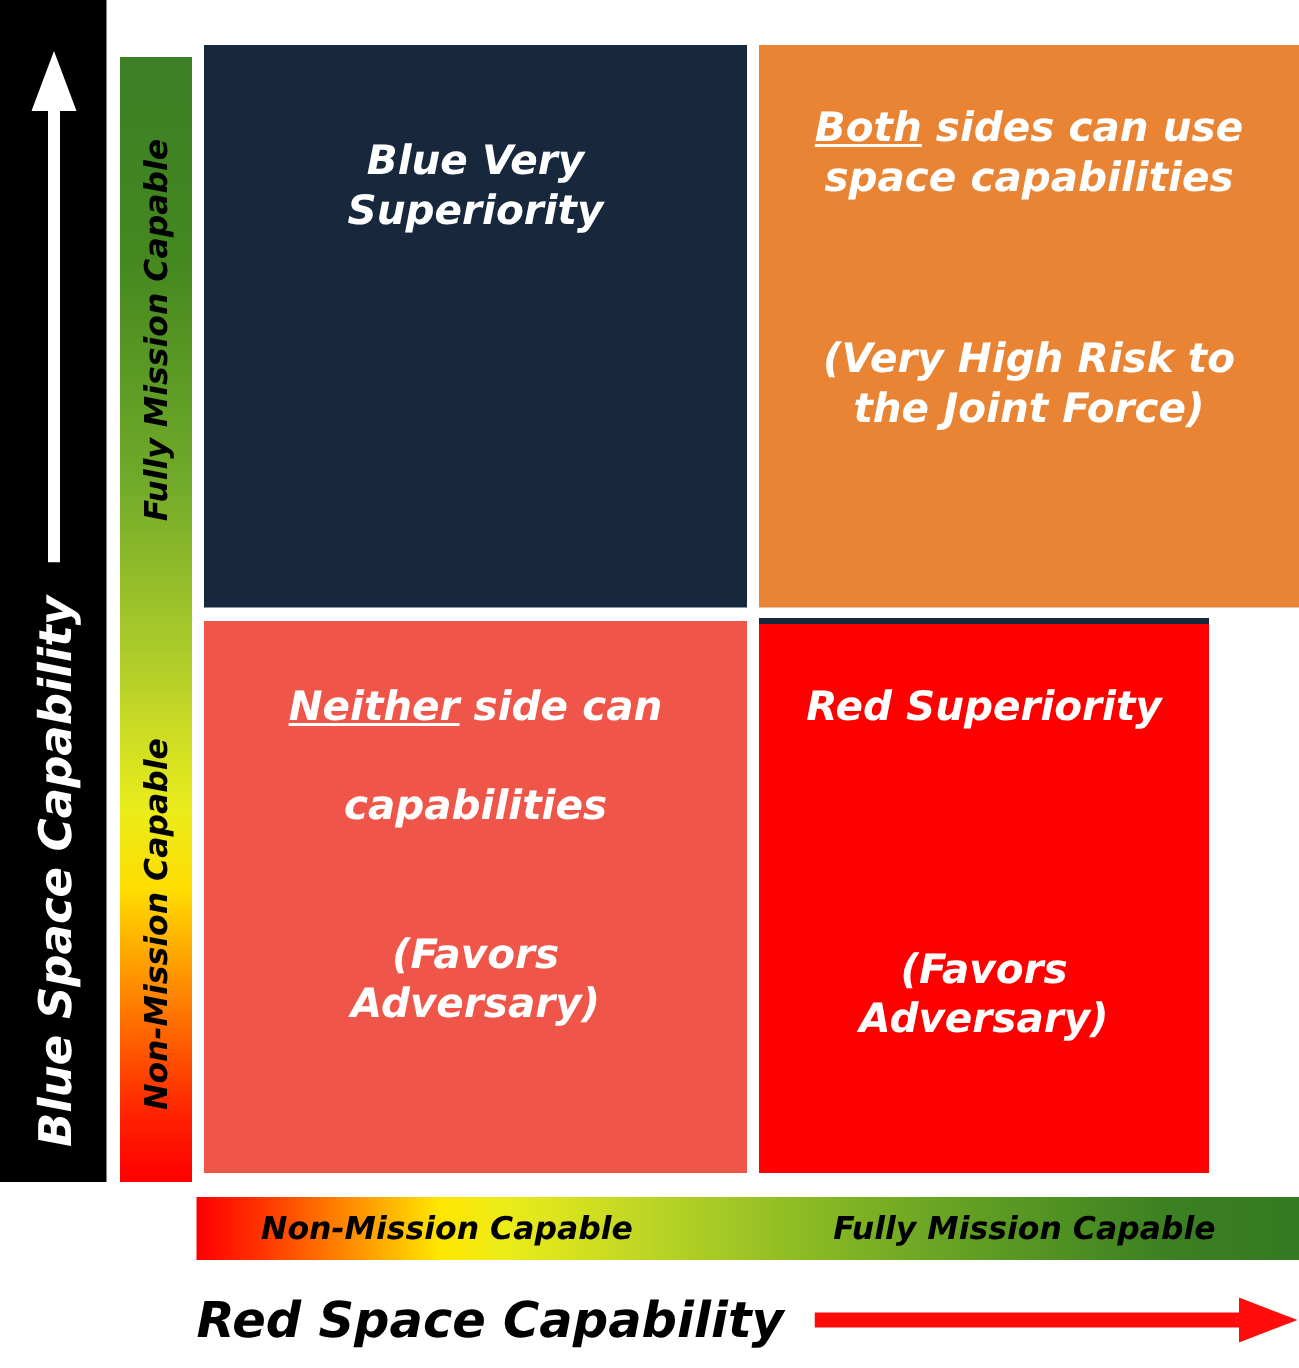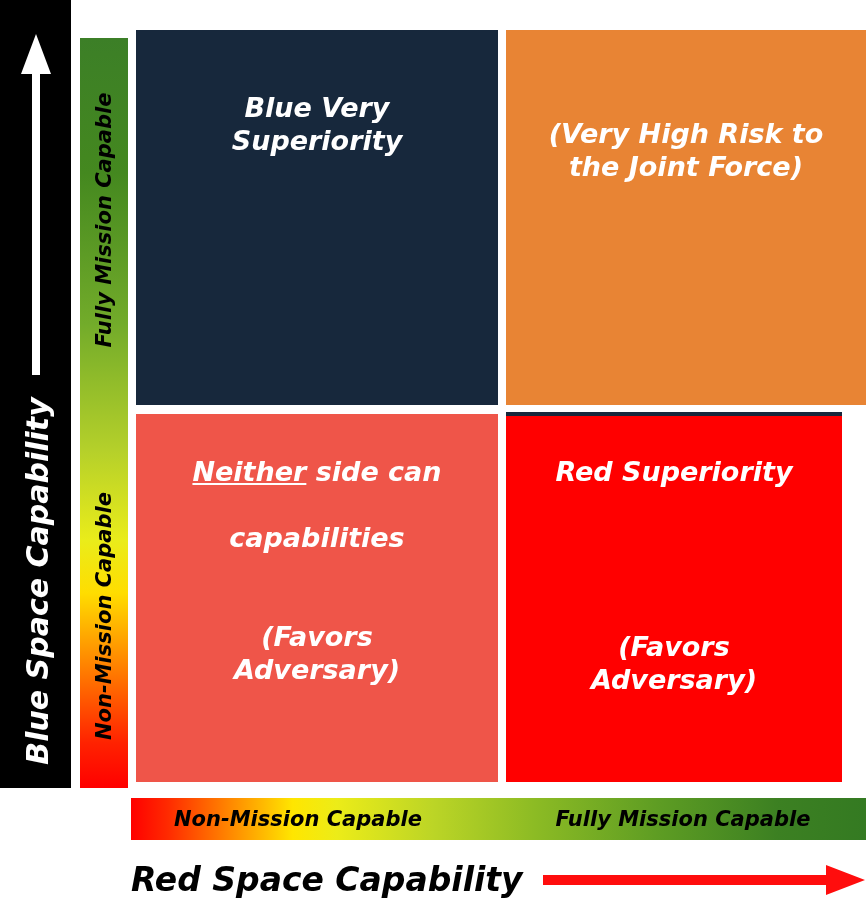--- a/index.html
+++ b/index.html
@@ -115,21 +115,21 @@
   #quad-top-right {
     left: 506px; top: 30px; width: 360px; height: 375px;
     background: #E88434;
   }
   #quad-bottom-left {
     left: 136px; top: 414px; width: 362px; height: 368px;
     background: #EF5549;
     text-align: center;
   }
   #quad-bottom-right {
-    left: 506px; top: 412px; width: 336px; height: 370px;
+    left: 506px; top: 412px; width: 300px; height: 370px;
     background: #FF0000;
     border-top: 4px solid #17283C;
   }
 
   .quad-primary {
     font-size: 27px;
     line-height: 1.22;
     padding: 0 14px;
   }
   .quad-secondary {
@@ -230,20 +230,24 @@
 </div>
 
 <div class="quadrant" id="quad-top-left">
   <div class="quad-primary">
     <span>Blue Very</span><br>
     <span>Superiority</span>
   </div>
 </div>
 
 <div class="quadrant" id="quad-top-right">
+  <div class="quad-primary">
+    <span class="underline-word">Both</span><span> sides can use</span><br>
+    <span>space capabilities</span>
+  </div>
   <div class="quad-secondary">
     <span>(Very High Risk to</span><br>
     <span>the Joint Force)</span>
   </div>
 </div>
 
 <div class="quadrant" id="quad-bottom-left">
   <div class="quad-primary">
     <span class="underline-word">Neither</span><span> side can</span><br>
     <br>

